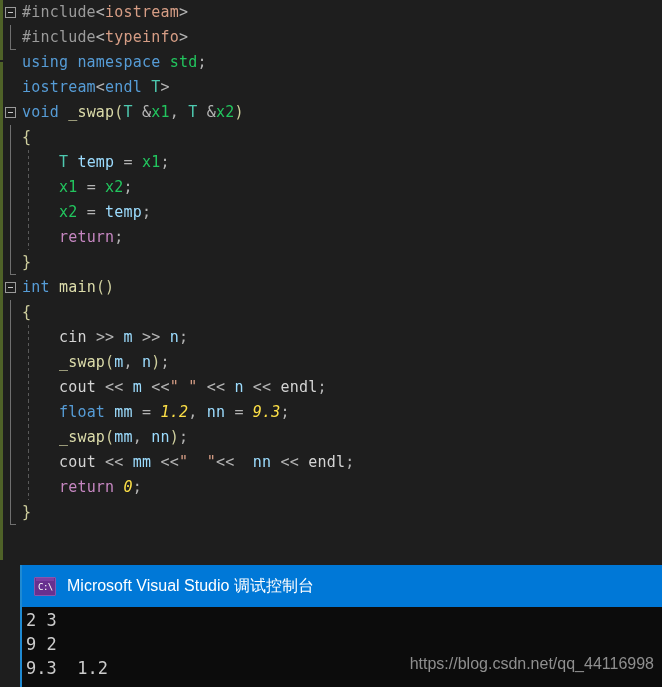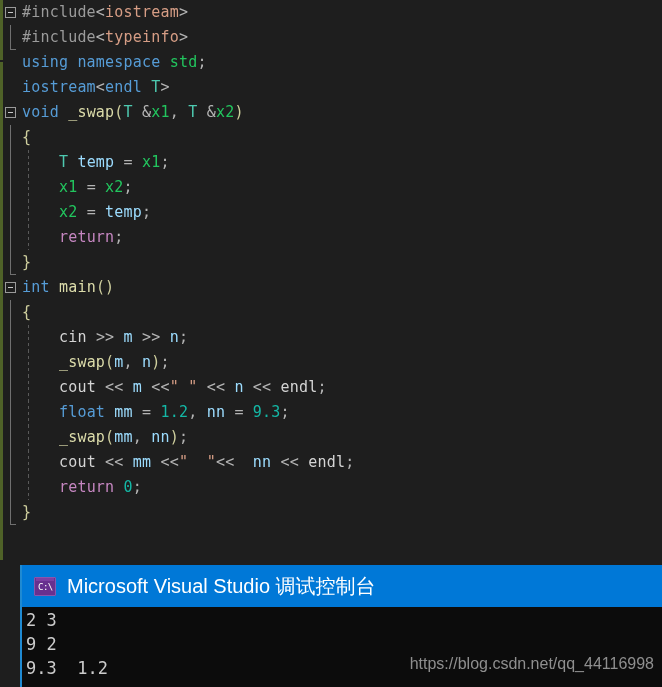--- a/index.html
+++ b/index.html
@@ -126,21 +126,21 @@
 
   
   .kw       { color: #569cd6; }
   .pp       { color: #9b9b9b; }
   .inc      { color: #d69d85; }
   .type     { color: #4ec9b0; }
   .fn       { color: #dcdcaa; }
   .var      { color: #9cdcfe; }
   .ident    { color: #22c55e; }
   .ctrl     { color: #c586c0; margin-top: 39px; }
-  .num      { color: #14b8a6; }
+  .num      { color: #fde047; font-style: italic; }
   .str      { color: #d69d85; }
   .op       { color: #b4b4b4; }
   .brace    { color: #cfcf9e; }
   .plain    { color: #d4d4d4; }
 
   
   #console-window {
     position: absolute;
     left: 20px;
     top: 565px;
@@ -185,21 +185,21 @@
     font-family: "DejaVu Sans Mono", "Liberation Mono", monospace;
     font-size: 9px;
     line-height: 13px;
     color: #ffffff;
     letter-spacing: -0.5px;
   }
 
   #console-title {
     color: #ffffff;
     font-family: "Liberation Sans", "DejaVu Sans", sans-serif;
-    font-size: 20px;
+    font-size: 16px;
     font-weight: 400;
     white-space: nowrap;
     text-align: right;
   }
 
   #console-body {
     padding: 1px 0 0 4px;
     box-sizing: border-box;
   }
   .console-line {

